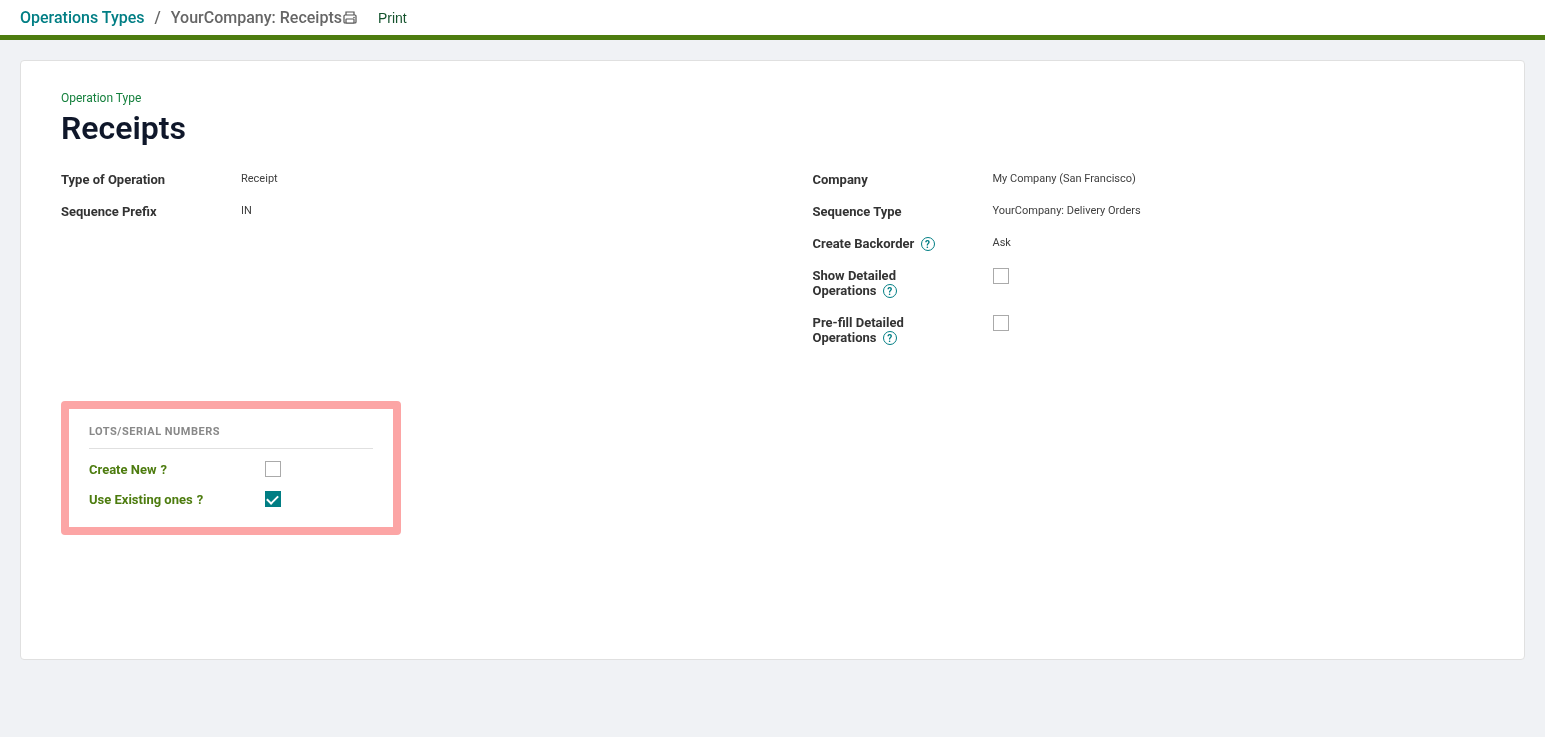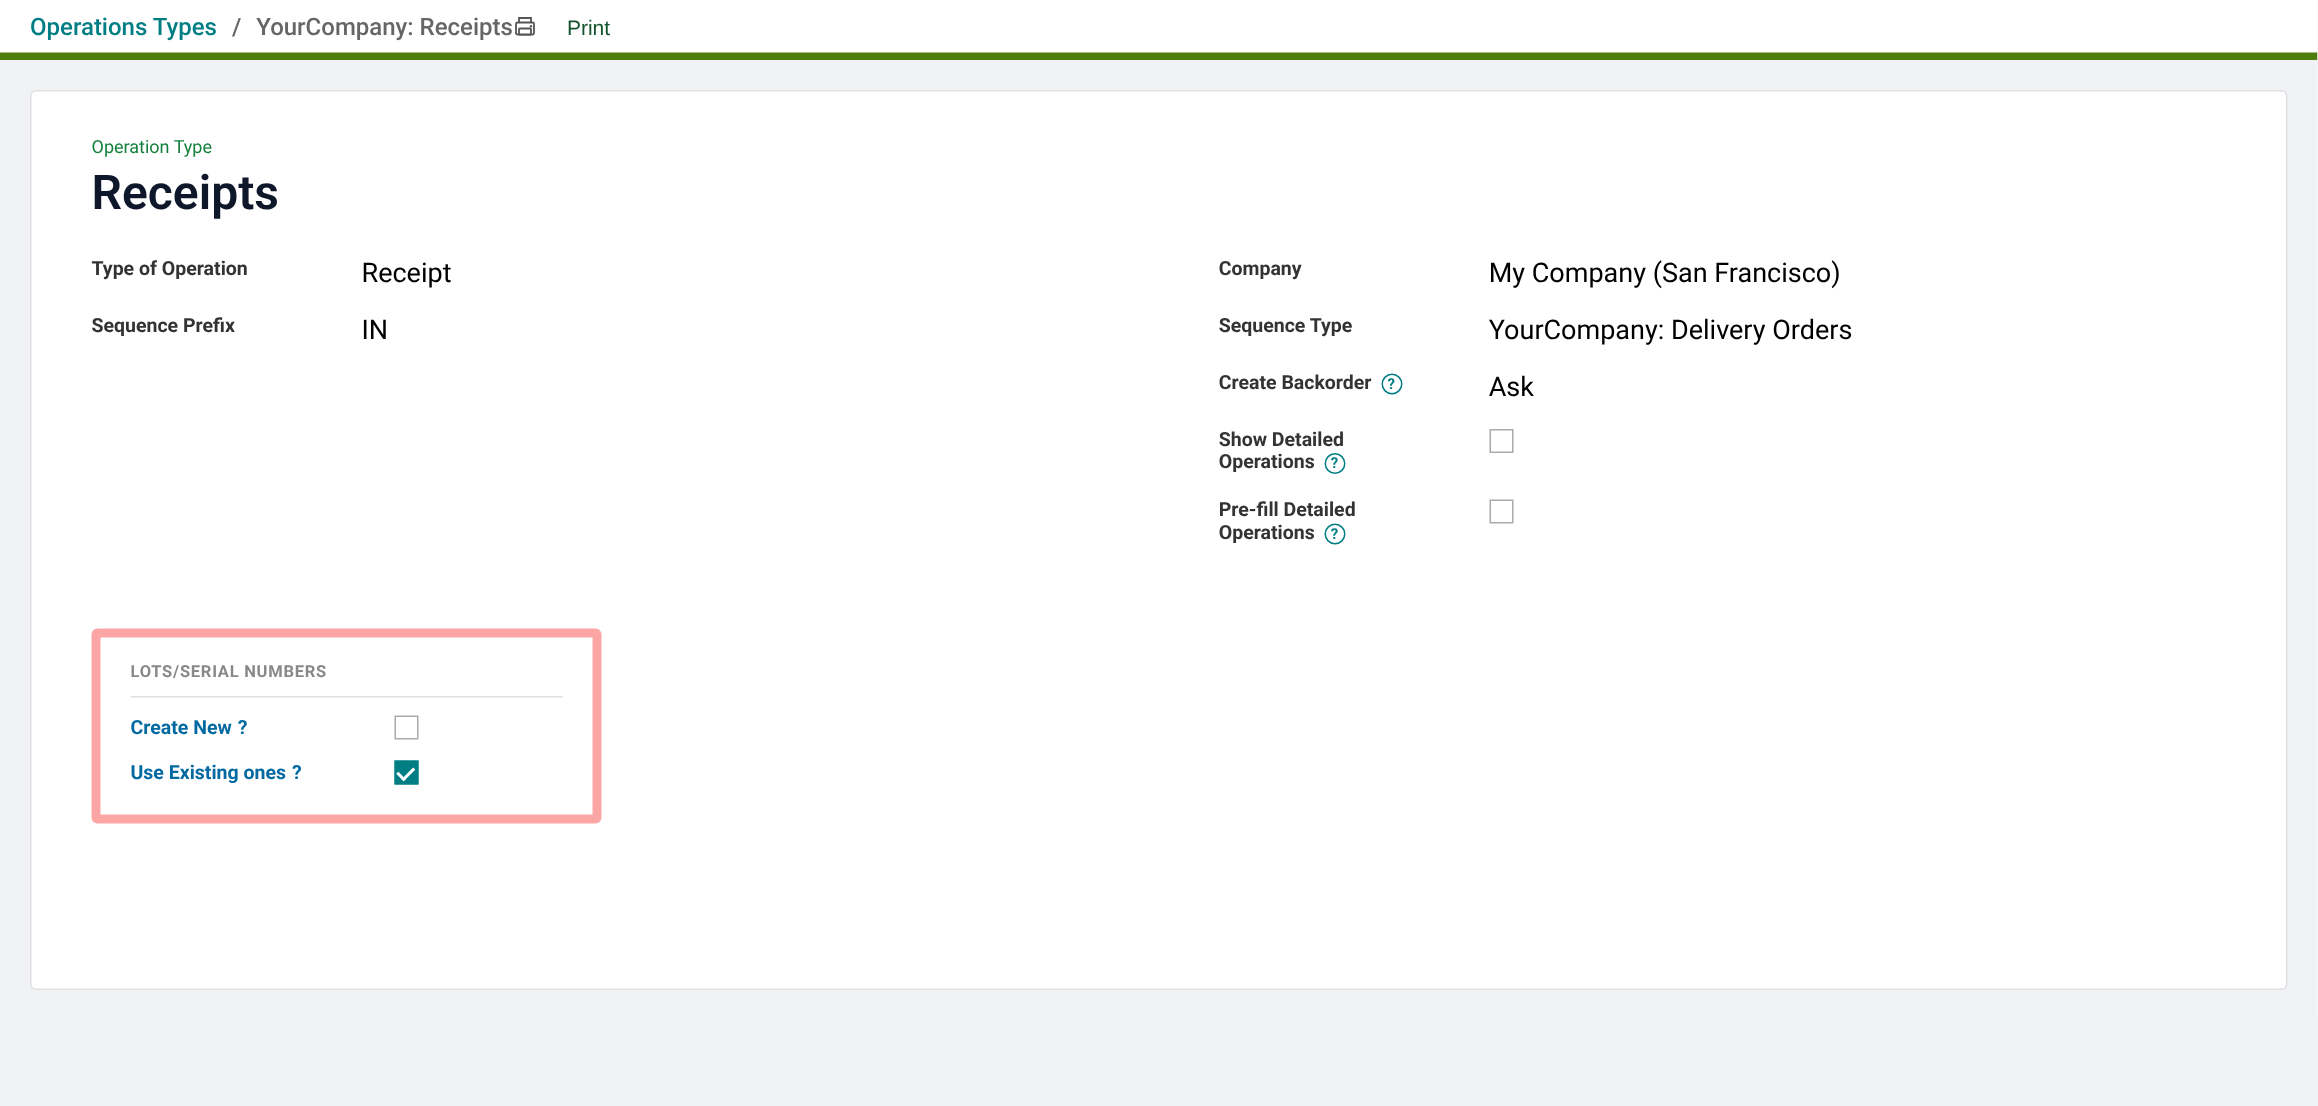--- a/index.html
+++ b/index.html
@@ -95,27 +95,27 @@
       border: 1px solid #017e84;
       color: #017e84;
       font-size: 10px;
       text-align: center;
       line-height: 13px;
       cursor: pointer;
       margin-left: 3px;
       font-weight: bold;
     }
     .field-value {
-      color: #000000;
-      font-size: 18px;
+      color: #404040;
+      font-size: 11px;
       padding-top: 1px;
     }
     .lots-section {
       margin-top: 10px;
-      border: 6px solid #fca5a5;
+      border: 8px solid #fca5a5;
       border-radius: 4px;
       padding: 16px 20px 20px 20px;
       display: inline-block;
       min-width: 340px;
     }
     .lots-title {
       font-size: 11px;
       font-weight: 700;
       color: #888;
       letter-spacing: 0.5px;
@@ -129,21 +129,21 @@
       align-items: center;
       margin-bottom: 14px;
       gap: 16px;
     }
     .checkbox-row:last-child {
       margin-bottom: 0;
     }
     .checkbox-label {
       font-weight: 700;
       font-size: 13px;
-      color: #0369a1;
+      color: #4d7c0f;
       display: flex;
       align-items: center;
       gap: 4px;
       min-width: 160px;
     }
     .checkbox-input {
       width: 16px;
       height: 16px;
       border: 1px solid #aaa;
       background: #fff;

